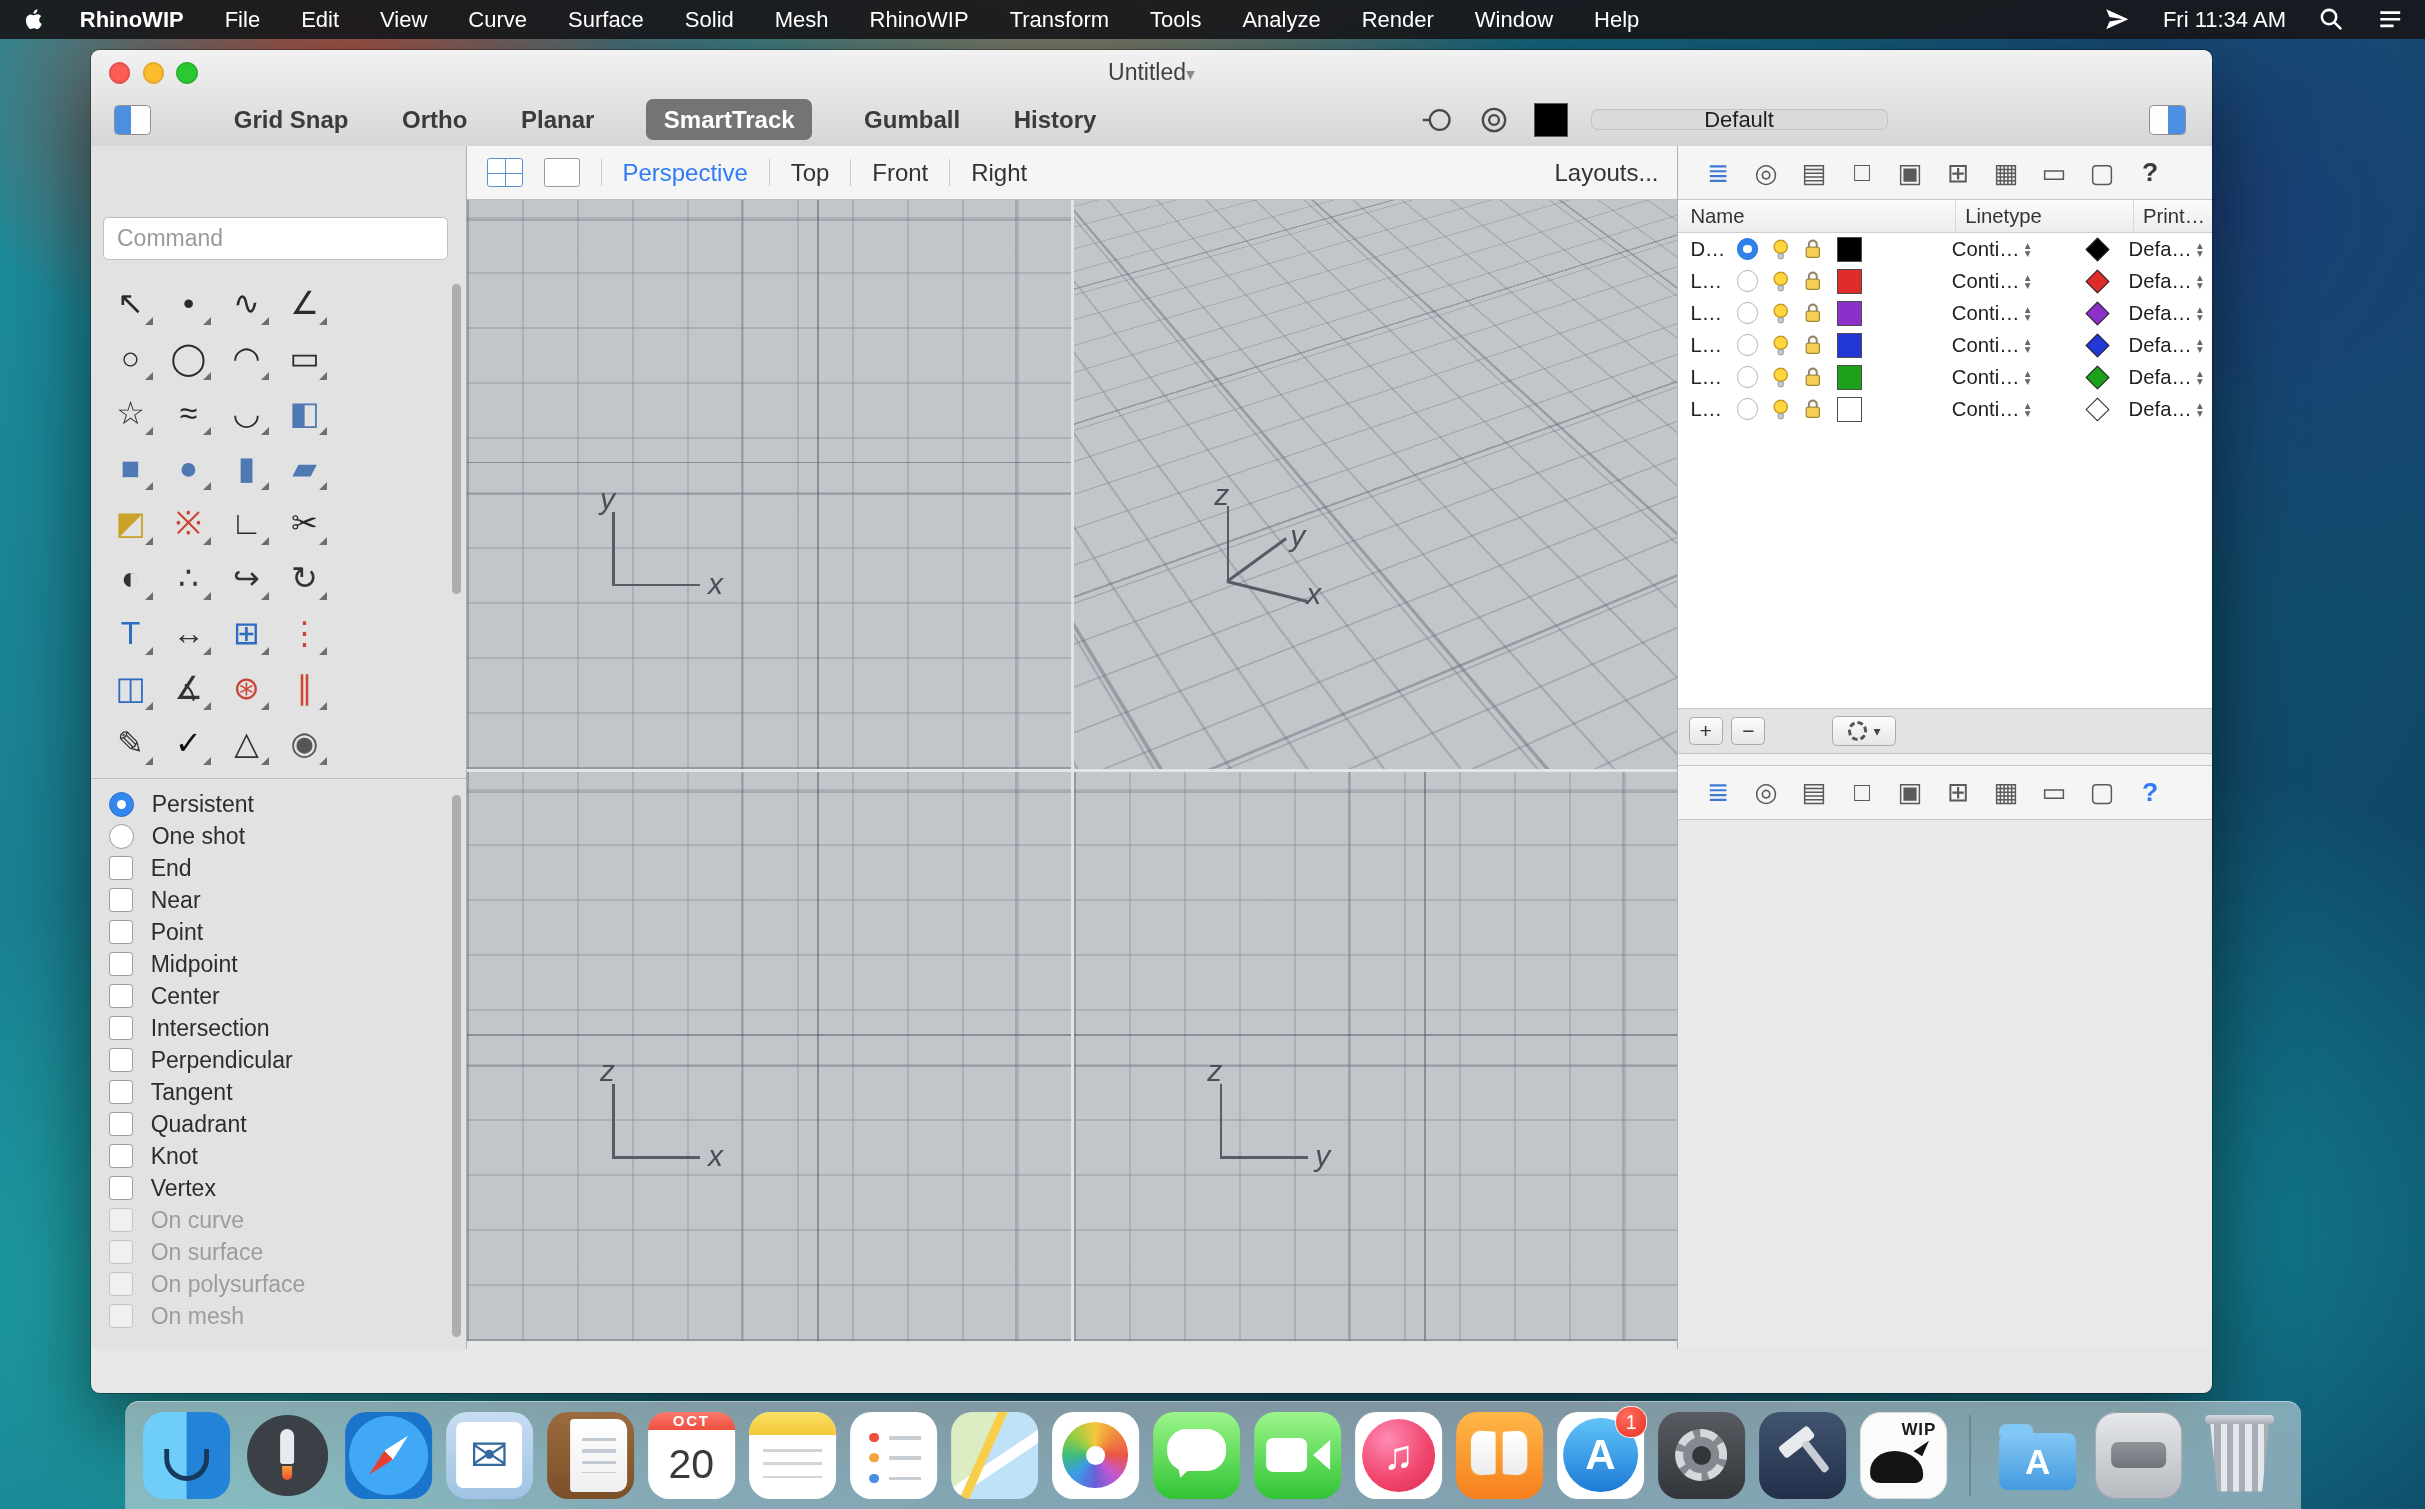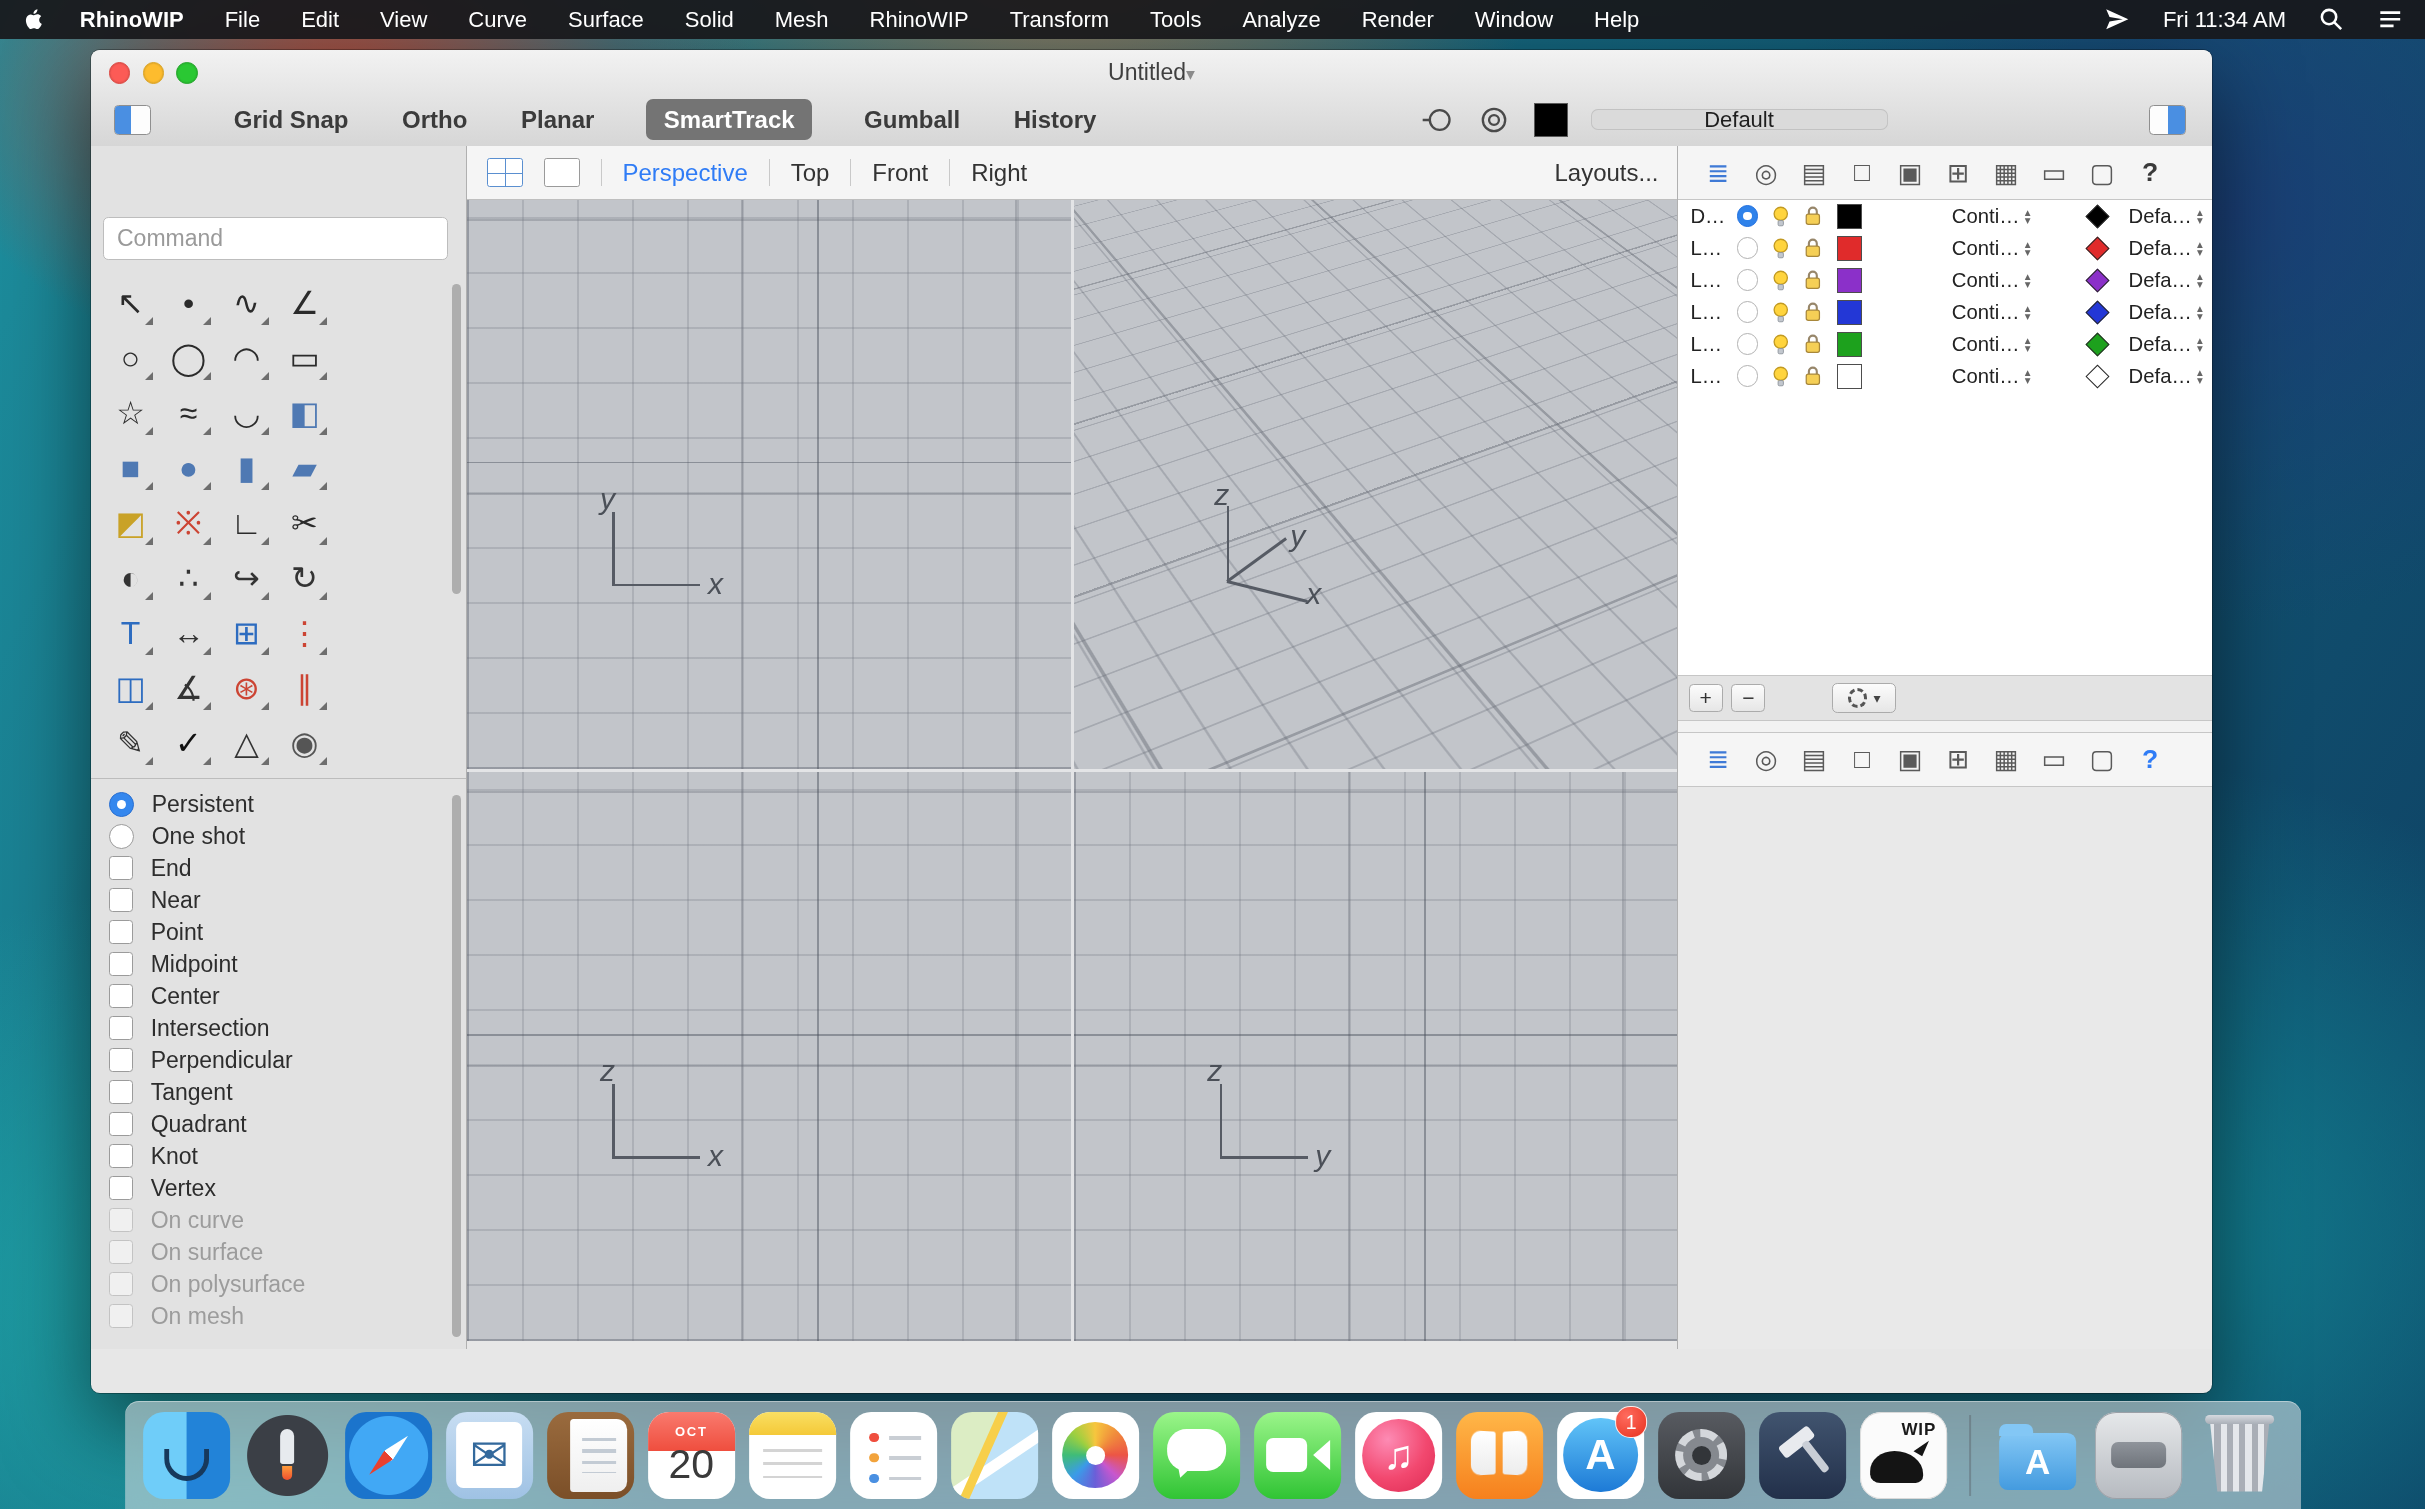--- a/index.html
+++ b/index.html
@@ -189,22 +189,22 @@
     clip-path:polygon(0 50%, 50% 0, 100% 50%, 50% 100%);transform:rotate(-45deg);}
   .di.mail{background:linear-gradient(#c7ddf2,#9fc2e4);}
   .di.mail::before{content:"";position:absolute;inset:10.6px;background:#fff;border-radius:7px;}
   .di.mail .g{position:relative;z-index:1;color:#33699c;font-size:46px;}
   .di.contacts{background:linear-gradient(#9a6b3e,#7b4f28);}
   .di.contacts::before{content:"";position:absolute;left:23px;top:7px;right:7px;bottom:7px;
     background:linear-gradient(#fff,#efefef);border-radius:3.5px 10.6px 10.6px 3.5px;}
   .di.contacts::after{content:"";position:absolute;left:35px;right:17.7px;top:26.5px;height:35px;
     background:repeating-linear-gradient(to bottom,#c3cbd4 0 3.5px, transparent 3.5px 11.5px);}
   .di.calendar{background:#fff;}
-  .cal-top{position:absolute;top:0;left:0;right:0;height:39px;background:linear-gradient(#f97a6e,#ef4e3e);
-    border-radius:21px 21px 0 0;color:#fff;font-size:13px;display:flex;align-items:center;justify-content:center;
+  .cal-top{position:absolute;top:0;left:0;right:0;height:18px;background:linear-gradient(#f97a6e,#ef4e3e);
+    border-radius:21px 21px 0 0;color:#fff;font-size:15px;display:flex;align-items:center;justify-content:center;
     letter-spacing:1.8px;font-weight:700;}
   .cal-day{position:relative;margin-top:19.5px;font-size:41px;color:#3a3a3a;}
   .di.notes{background:#fff;}
   .di.notes::before{content:"";position:absolute;top:0;left:0;right:0;height:23px;
     background:linear-gradient(#f9df63,#f4c938);border-radius:21px 21px 0 0;}
   .di.notes::after{content:"";position:absolute;left:14px;right:14px;top:37px;height:35px;
     background:repeating-linear-gradient(to bottom,#d4d4d4 0 2.7px, transparent 2.7px 13.3px);}
   .di.reminders{background:#fff;}
   .di.reminders::before{content:"";position:absolute;left:19.5px;top:21px;width:9.7px;height:9.7px;border-radius:50%;
     background:#ef4e3e;box-shadow:0 20.3px 0 #f2a33c, 0 41px 0 #4a90e2;}
@@ -631,20 +631,31 @@
           <span class="picon">◎</span>
           <span class="picon">▤</span>
           <span class="picon">□</span>
           <span class="picon">▣</span>
           <span class="picon">⊞</span>
           <span class="picon">▦</span>
           <span class="picon">▭</span>
           <span class="picon">▢</span>
           <span class="picon help-dark">?</span>
         </div>
+      <div class="ltable-head">
+        <div class="col-name">
+            <span>Name</span>
+          </div>
+        <div class="col-line">
+            <span>Linetype</span>
+          </div>
+        <div class="col-print">
+            <span>Print…</span>
+          </div>
+      </div>
       <div class="lrows" id="lrows">
           <div class="lrow">
             <div class="name-cell">
               <span class="nm">D…</span>
               <span class="rad sel"></span>
               <span class="cellico">
                 <svg width="19.5" height="23" viewBox="0 0 22 26">
                   <circle cx="11" cy="10" r="7.5" fill="#ffd43d" stroke="#c29a22" stroke-width="1.5"></circle>
                   <rect x="8" y="17.5" width="6" height="6" rx="1.5" fill="#c2c7ce" stroke="#8e939b"></rect>
                 </svg>

